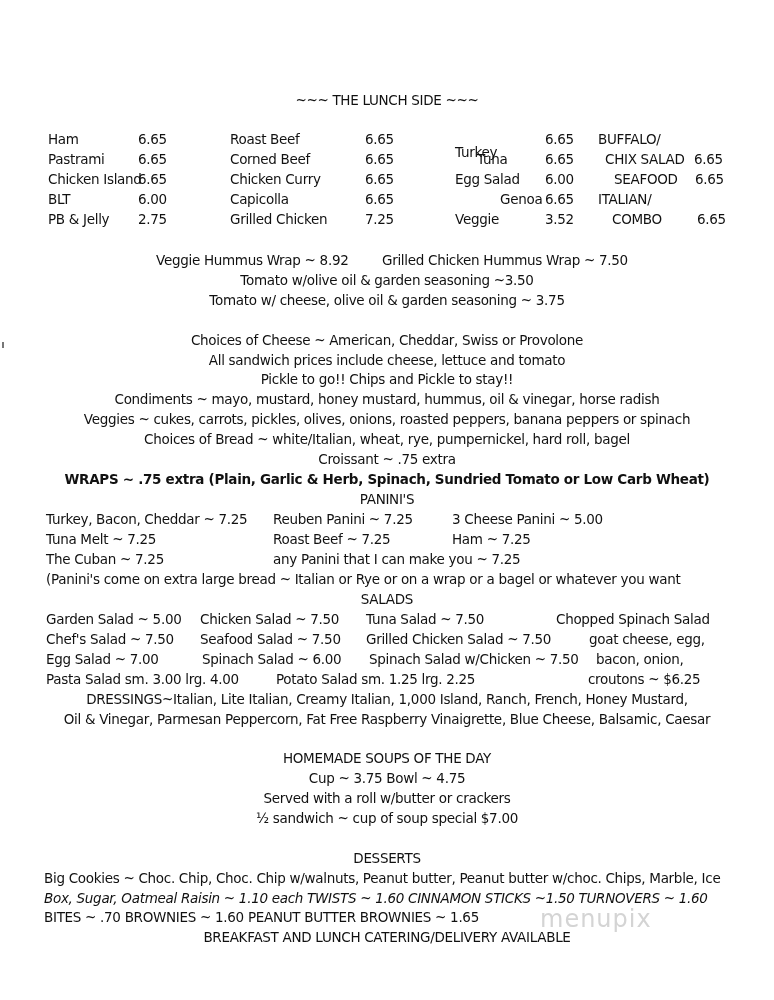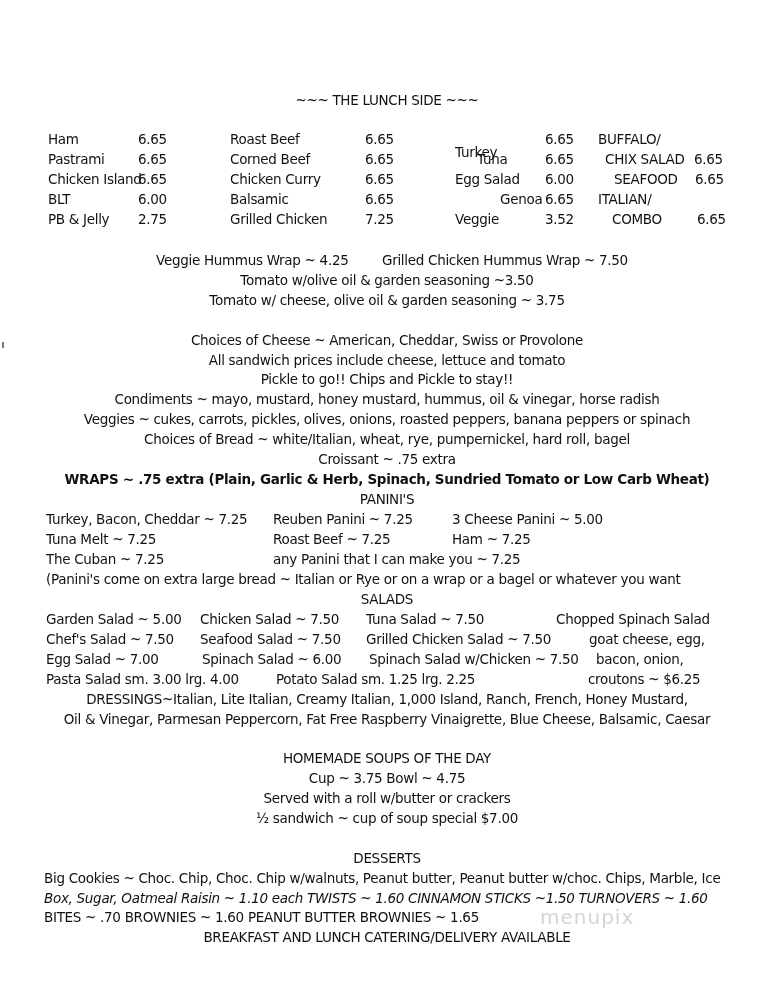--- a/index.html
+++ b/index.html
@@ -4,21 +4,21 @@
   <style>
     html, body { margin: 0; padding: 0; background: #ffffff; }
     body {
       width: 774px; height: 1000px; position: relative; overflow: hidden;
       font-family: "DejaVu Sans", sans-serif; color: #111;
       font-size: 13.5px; letter-spacing: -0.3px;
     }
     .abs { position: absolute; white-space: nowrap; }
     .center { position: absolute; left: 0; width: 774px; text-align: center; white-space: nowrap; }
     .stray { position: absolute; left: 2px; top: 342px; width: 2px; height: 6px; background: #777; }
-    .watermark { position: absolute; left: 540px; top: 905px; font-size: 20px; color: #d4d4d4; letter-spacing: 1px; font-family: "DejaVu Sans", sans-serif; }
+    .watermark { position: absolute; left: 540px; top: 905px; font-size: 24px; color: #d4d4d4; letter-spacing: 1px; font-family: "DejaVu Sans", sans-serif; }
   </style>
 </head>
 <body>
 
 <div class="stray"></div>
 
 <div class="center" style="top:92px;">~~~ THE LUNCH SIDE ~~~</div>
 
 <div>
   <div class="abs" style="left:48px;top:131px;">Ham</div>
@@ -32,21 +32,21 @@
   <div class="abs" style="left:48px;top:211px;">PB &amp; Jelly</div>
   <div class="abs" style="left:138px;top:211px;">2.75</div>
 </div>
 <div>
   <div class="abs" style="left:230px;top:131px;">Roast Beef</div>
   <div class="abs" style="left:365px;top:131px;">6.65</div>
   <div class="abs" style="left:230px;top:151px;">Corned Beef</div>
   <div class="abs" style="left:365px;top:151px;">6.65</div>
   <div class="abs" style="left:230px;top:171px;">Chicken Curry</div>
   <div class="abs" style="left:365px;top:171px;">6.65</div>
-  <div class="abs" style="left:230px;top:191px;">Balsamic</div>
+  <div class="abs" style="left:230px;top:191px;">Capicolla</div>
   <div class="abs" style="left:365px;top:191px;">6.65</div>
   <div class="abs" style="left:230px;top:211px;">Grilled Chicken</div>
   <div class="abs" style="left:365px;top:211px;">7.25</div>
 </div>
 <div>
   <div class="abs" style="left:455px;top:144px;">Turkey</div>
   <div class="abs" style="left:545px;top:131px;">6.65</div>
   <div class="abs" style="left:455px;top:151px;margin-left:22px;">Tuna</div>
   <div class="abs" style="left:545px;top:151px;">6.65</div>
   <div class="abs" style="left:455px;top:171px;">Egg Salad</div>
@@ -60,21 +60,21 @@
   <div class="abs" style="left:598px;top:131px;">BUFFALO/</div>
   <div class="abs" style="left:605px;top:151px;">CHIX SALAD</div>
   <div class="abs" style="left:694px;top:151px;">6.65</div>
   <div class="abs" style="left:614px;top:171px;">SEAFOOD</div>
   <div class="abs" style="left:695px;top:171px;">6.65</div>
   <div class="abs" style="left:598px;top:191px;">ITALIAN/</div>
   <div class="abs" style="left:612px;top:211px;">COMBO</div>
   <div class="abs" style="left:697px;top:211px;">6.65</div>
 </div>
 
-<div class="abs" style="left:156px;top:252px;">Veggie Hummus Wrap ~ 4.25</div>
+<div class="abs" style="left:156px;top:252px;">Veggie Hummus Wrap ~ 8.92</div>
 <div class="abs" style="left:382px;top:252px;">Grilled Chicken Hummus Wrap ~ 7.50</div>
 <div class="center" style="top:272px;">Tomato w/olive oil &amp; garden seasoning ~3.50</div>
 <div class="center" style="top:292px;">Tomato w/ cheese, olive oil &amp; garden seasoning ~ 3.75</div>
 
 <div class="center" style="top:332px;">Choices of Cheese ~ American, Cheddar, Swiss or Provolone</div>
 <div class="center" style="top:352px;">All sandwich prices include cheese, lettuce and tomato</div>
 <div class="center" style="top:371px;">Pickle to go!! Chips and Pickle to stay!!</div>
 <div class="center" style="top:391px;">Condiments ~ mayo, mustard, honey mustard, hummus, oil &amp; vinegar, horse radish</div>
 <div class="center" style="top:411px;">Veggies ~ cukes, carrots, pickles, olives, onions, roasted peppers, banana peppers or spinach</div>
 <div class="center" style="top:431px;">Choices of Bread ~ white/Italian, wheat, rye, pumpernickel, hard roll, bagel</div>

